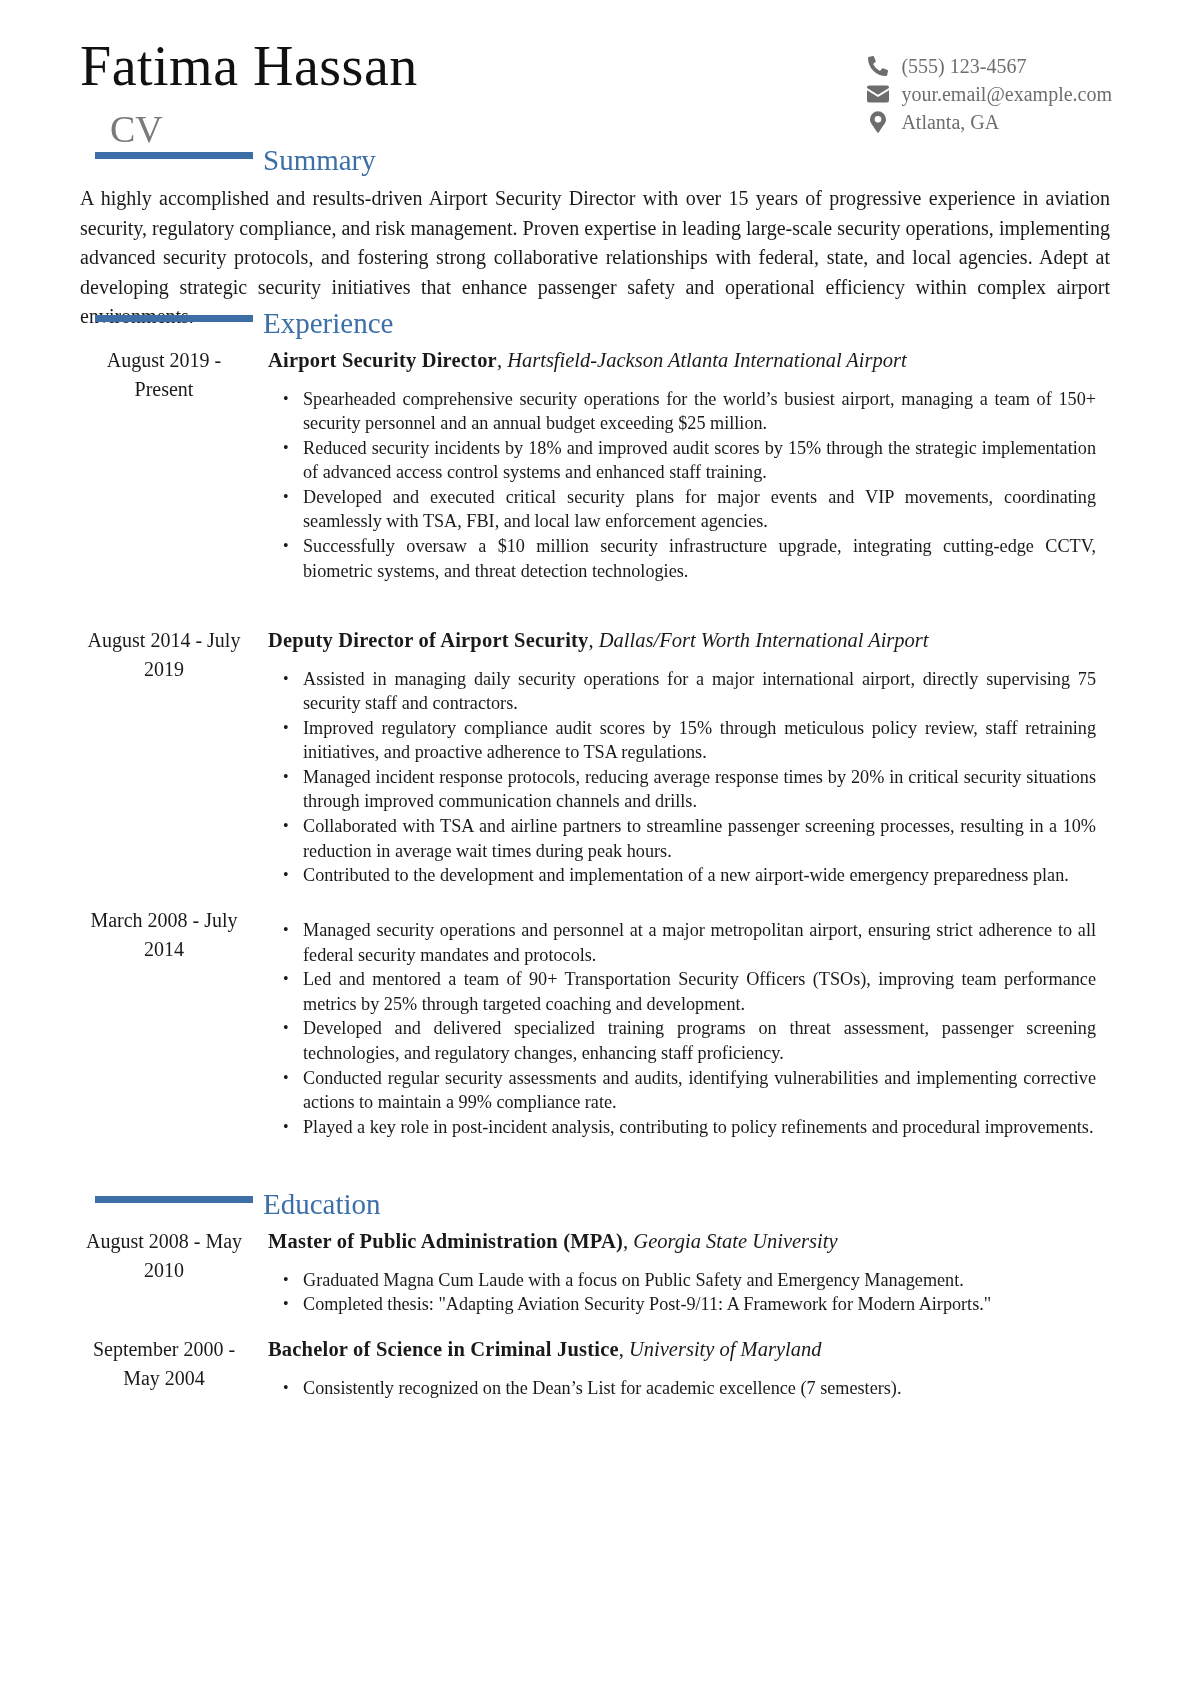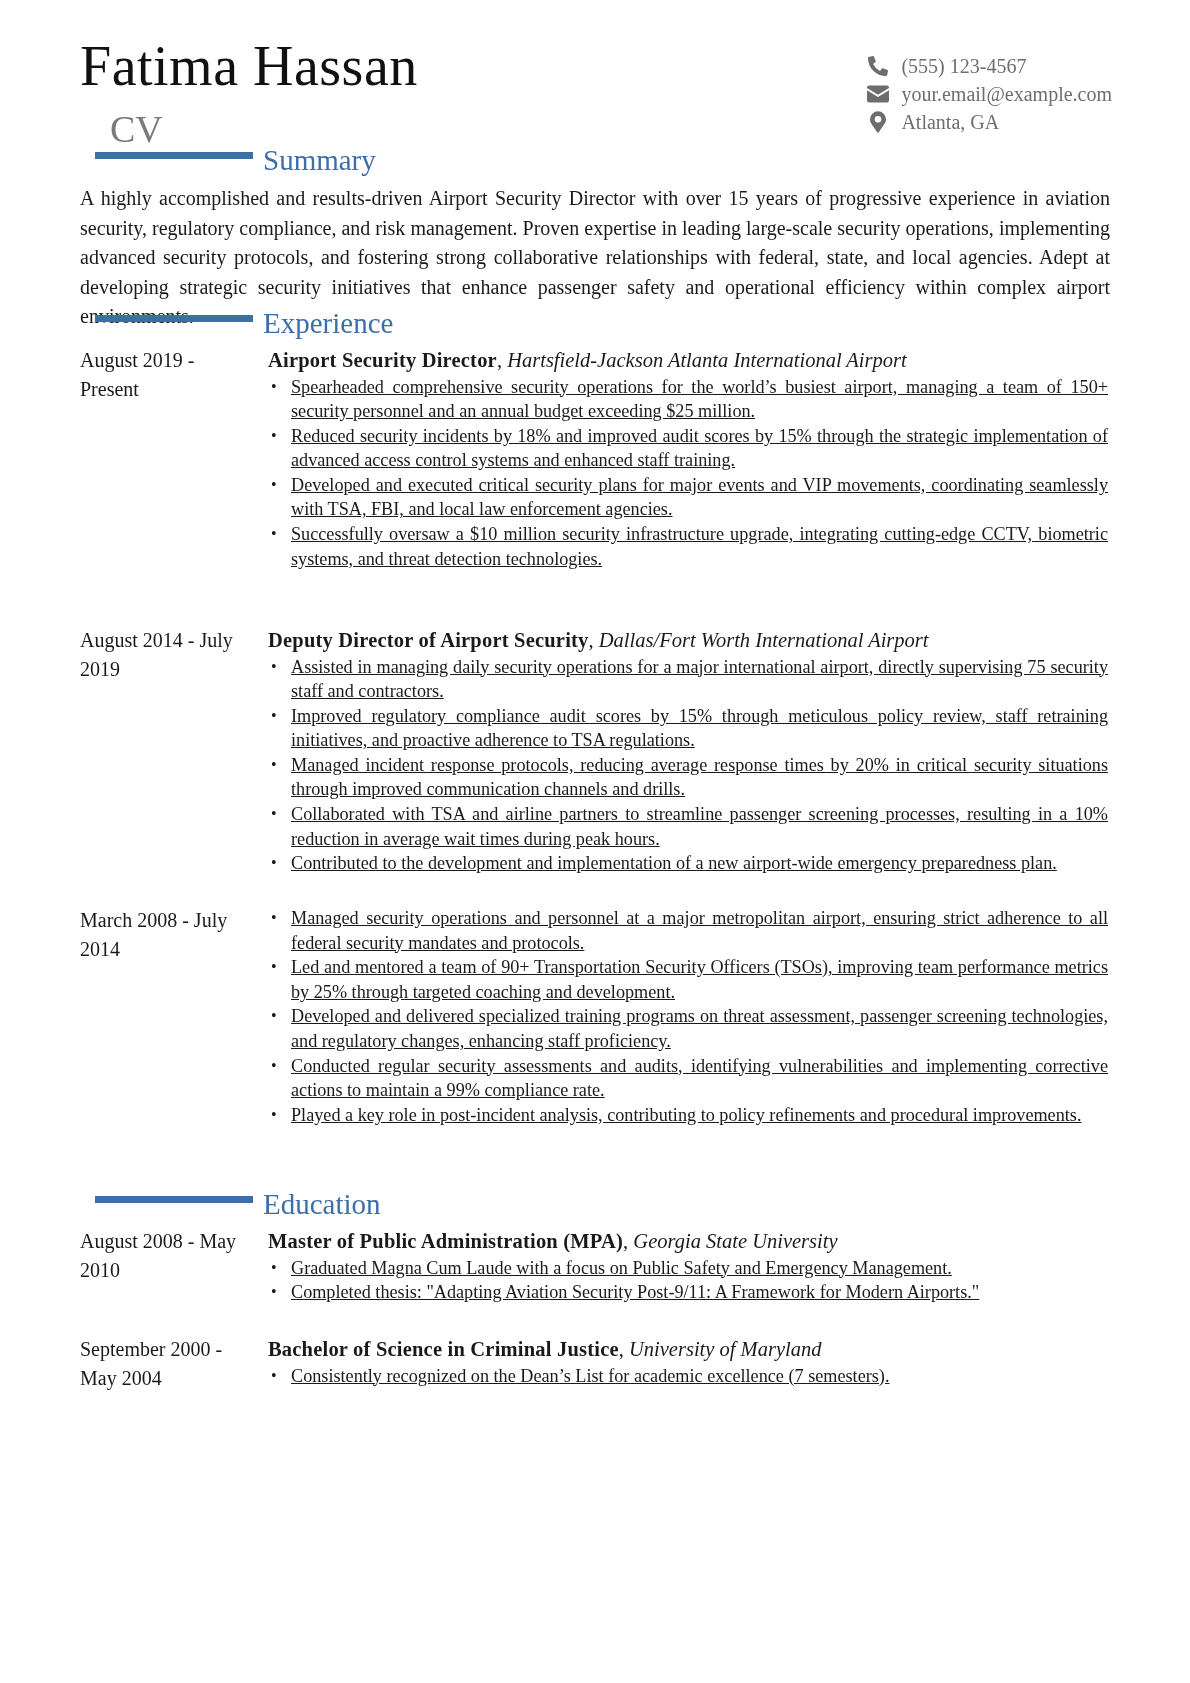--- a/index.html
+++ b/index.html
@@ -43,28 +43,28 @@
   .summary {
     position: absolute; left: 80px; top: 184px; width: 1030px;
     font-size: 20px; line-height: 29.5px; text-align: justify;
   }
 
   .entry {
     position: absolute; left: 80px; width: 1040px;
     display: flex;
   }
   .entry .date {
-    width: 168px; text-align: left; font-size: 20px; line-height: 28.5px;
+    width: 168px; text-align: center; font-size: 20px; line-height: 28.5px;
     padding-right: 0; flex-shrink: 0;
   }
   .entry .body { margin-left: 20px; width: 840px; }
   .entry .heading { font-size: 20.5px; line-height: 28.5px; white-space: nowrap; }
   .entry .role { font-weight: bold; letter-spacing: 0.2px; }
   .entry .org { font-style: italic; }
-  .entry ul { margin: 0; padding: 0; list-style: none; text-decoration: underline; }
+  .entry ul { margin: 12px; padding: 0; list-style: none; }
   .entry li {
     position: relative; padding-left: 23px; font-size: 18.2px; line-height: 24.6px;
     text-align: justify;
   }
   .entry li::before {
     content: "\2022"; position: absolute; left: 3px; top: 0; font-size: 16px;
   }
 </style>
 </head>
 <body>

